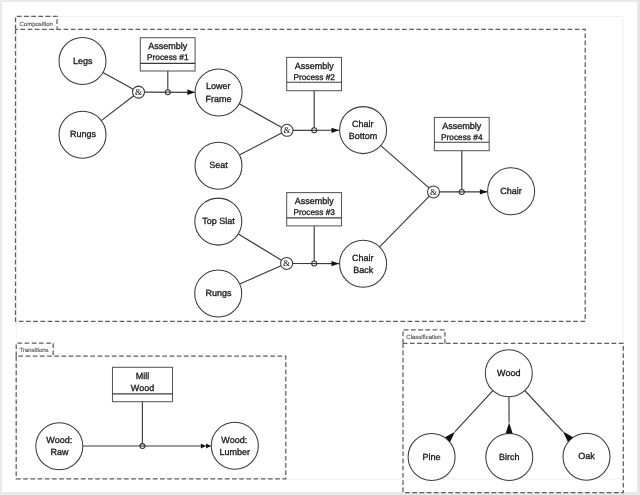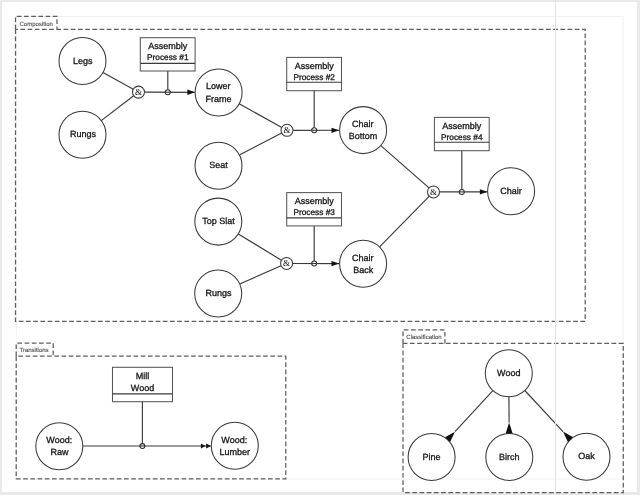--- a/index.html
+++ b/index.html
@@ -1,19 +1,19 @@
 <!DOCTYPE html>
 <html><head>
 <meta charset="utf-8">
 <title>Composition / Transitions / Classification diagram</title>
 <style>
   html,body{margin:0;padding:0;background:#e9e9e9;}
   body{width:640px;height:495px;overflow:hidden;
        font-family:"Liberation Sans","DejaVu Sans",sans-serif;}
-  #page{position:absolute;left:0;top:0;width:556px;height:495px;background:#e9e9e9;}
+  #page{position:absolute;left:0;top:0;width:640px;height:495px;background:#e9e9e9;}
   #page::after{content:"";position:absolute;right:0;top:0;width:1px;height:100%;background:#e3e3e3;}
   svg{display:block;position:absolute;left:0;top:0;}
   text{text-rendering:geometricPrecision;}
   #page{filter:grayscale(1);}
   .ln{stroke:#3a3a3a;stroke-width:1.15;fill:none;}
   .nodec{fill:#ffffff;stroke:#3a3a3a;stroke-width:1.05;}
   .opc{fill:#ffffff;stroke:#3a3a3a;stroke-width:1.05;}
   .jn{fill:#ffffff;stroke:#2e2e2e;stroke-width:1.05;}
   .ah{fill:#101010;stroke:none;}
   .boxr{fill:#ffffff;stroke:#575757;stroke-width:1.05;}

